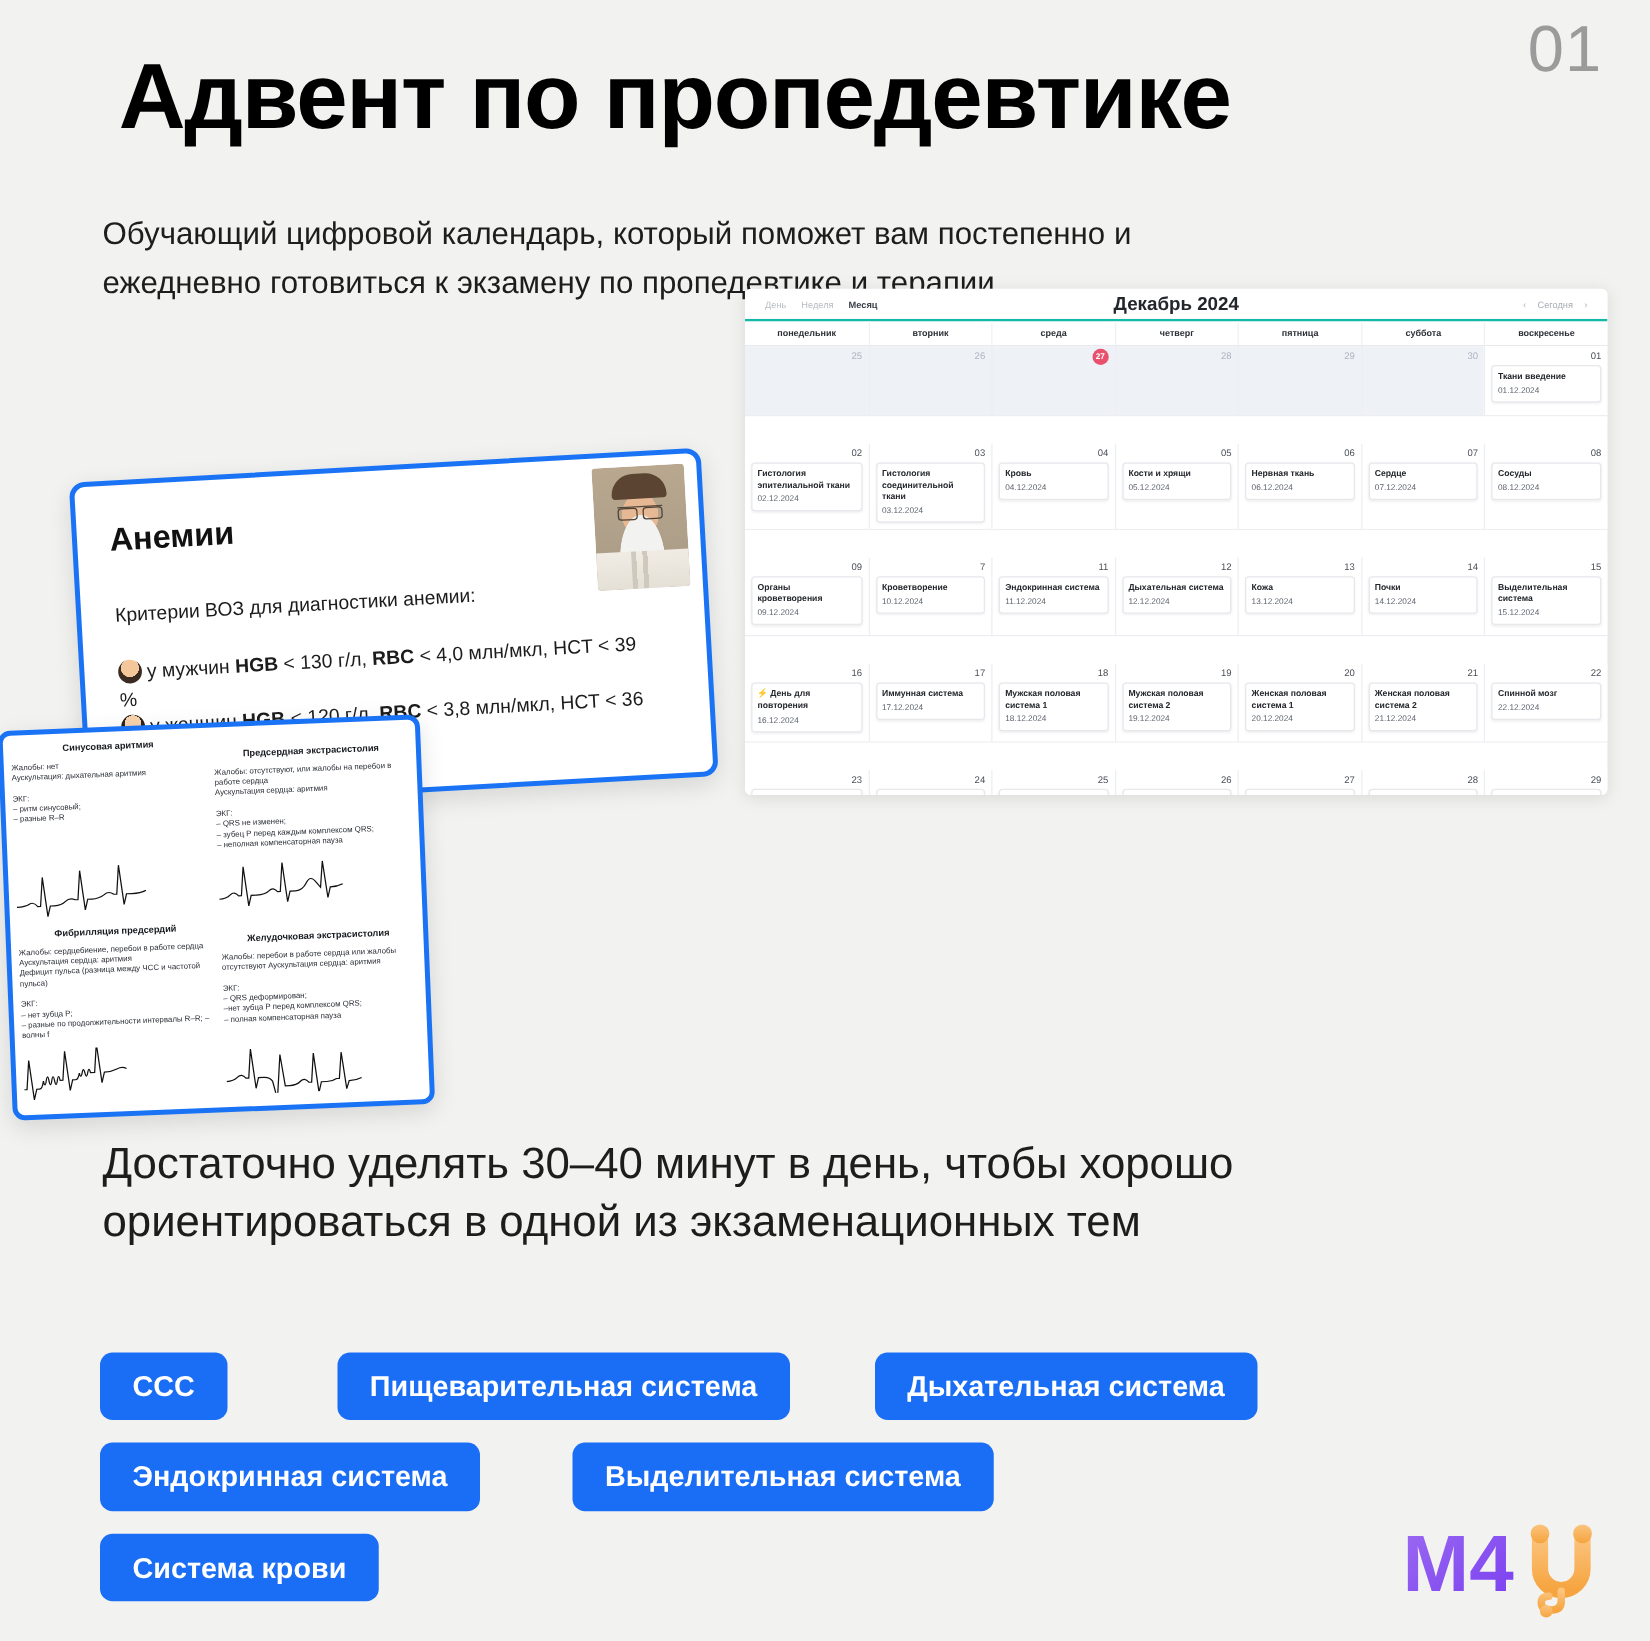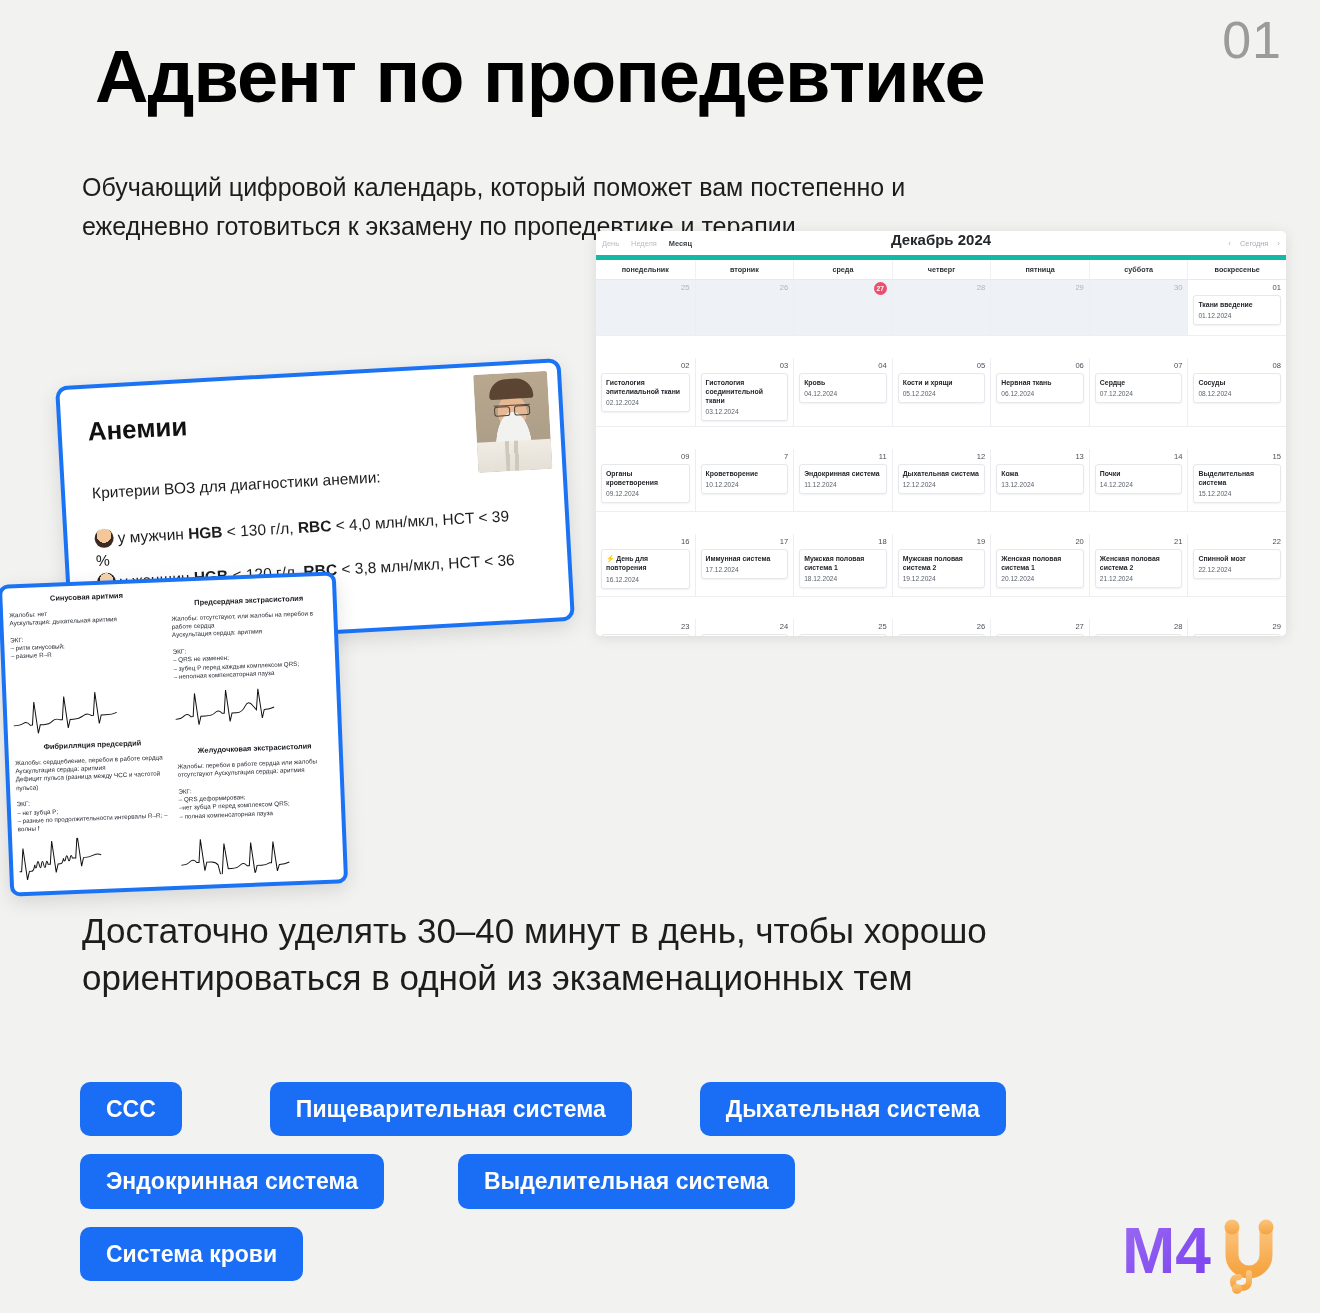--- a/index.html
+++ b/index.html
@@ -54,40 +54,40 @@
     width: 690px; height: 405px;
     background: #ffffff;
     border-radius: 5px;
     box-shadow: 0 2px 14px rgba(0,0,0,.10);
     overflow: hidden;
     font-size: 7.2px;
     color: #23262b;
   }
   .cal-top {
     position: relative; height: 24px;
-    display: flex; 
-    padding: 0 6px;
+    display: flex; align-items: center;
+    padding: 0 16px;
     background:#fff;
   }
   .cal-views { display: flex; gap: 12px; align-items: center; }
   .cal-views span { font-size: 7.4px; color: #b9bcc2; }
   .cal-views span.active { color: #3a3f47; font-weight: 600; }
   .cal-title {
     position: absolute; left: 0; right: 0; text-align: center;
     font-size: 15px; font-weight: 700; color: #23262b;
   }
   .cal-nav {
     margin-left: auto; display: flex; align-items: center; gap: 9px;
     font-size: 7.4px; color: #a9adb4; position: relative; z-index: 2;
   }
   .cal-nav .arrow { font-size: 8px; color:#b0b4bb; }
 
   .cal-dows {
     display: grid; grid-template-columns: repeat(7, 1fr);
-    border-top: 5px solid #14b8a6;
+    border-top: 2px solid #14b8a6;
     border-bottom: 1px solid #e7e9ed;
     background: #fff;
   }
   .cal-dows div {
     text-align: center; font-size: 7.2px; font-weight: 700;
     color: #2c3036; padding: 5px 0 5px;
     border-left: 1px solid #f0f1f4;
   }
   .cal-dows div:first-child { border-left: none; }
 

